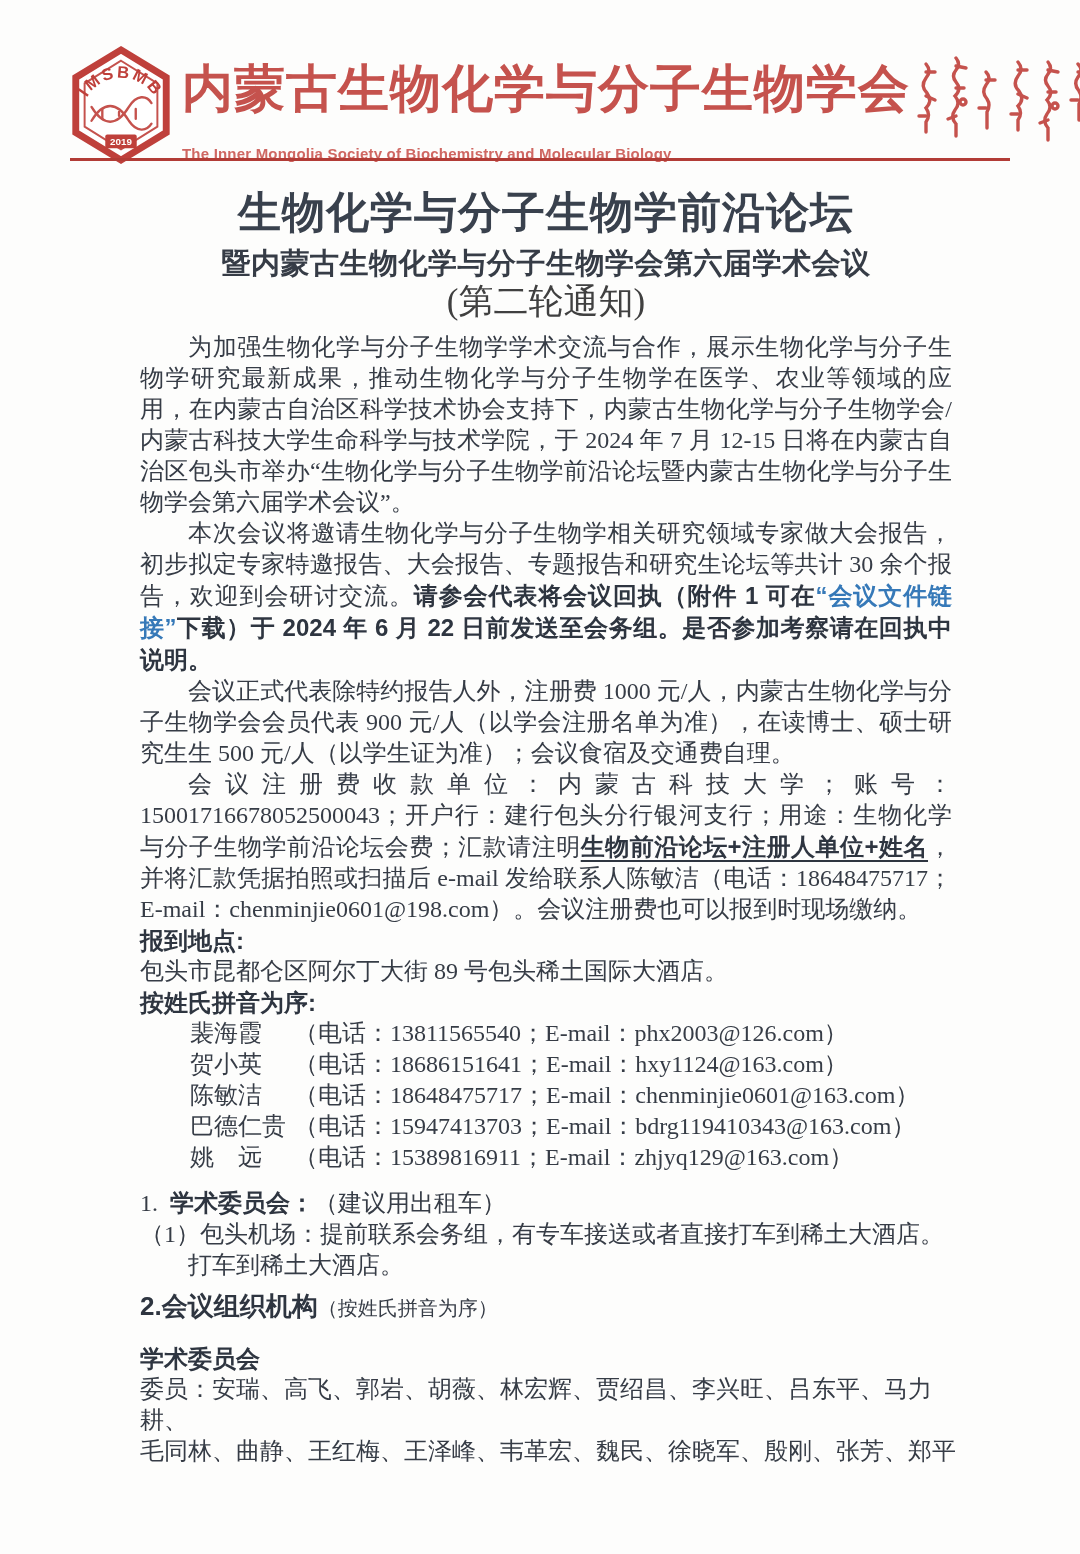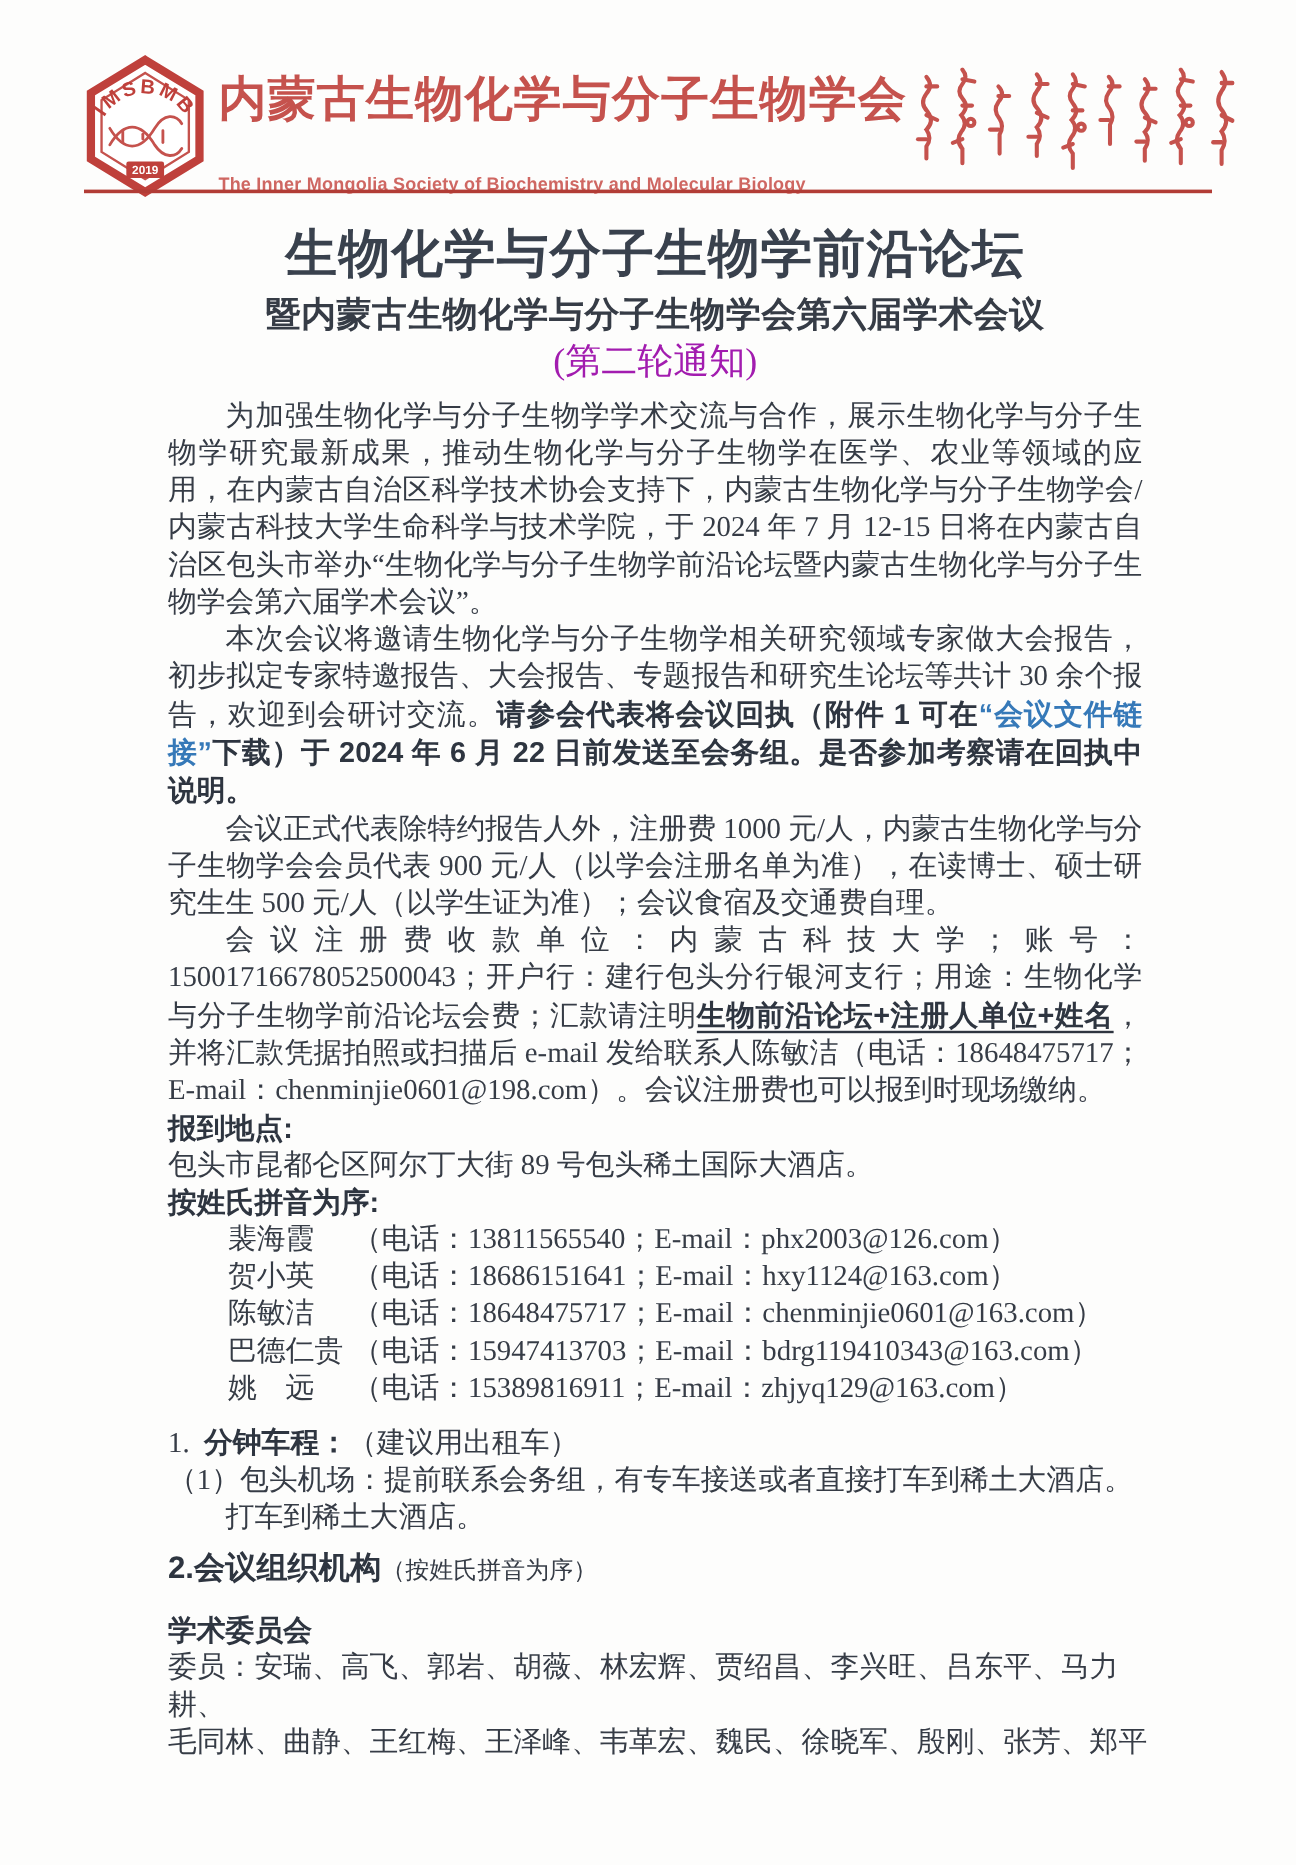--- a/index.html
+++ b/index.html
@@ -8,21 +8,21 @@
     background:#fdfdfc; overflow:hidden;
     font-family:"Liberation Serif","DejaVu Serif",serif;
     color:#363c46;
   }
   
   .logo { position:absolute; left:62px; top:44px; width:118px; height:122px; }
   .brand { position:absolute; left:182px; top:60px; width:830px; }
   .brand-row { display:flex; align-items:flex-start; }
   .brand-zh {
     font-family:"Liberation Sans","DejaVu Sans",sans-serif;
-    font-size:40px; font-weight:bold; color:#c5524d; letter-spacing:1px;
+    font-size:51px; font-weight:bold; color:#c5524d; letter-spacing:1px;
     line-height:1.15; white-space:nowrap;
   }
   .mongolian { margin-left:6px; margin-top:-4px; flex:0 0 auto; }
   .brand-en {
     font-family:"Liberation Sans","DejaVu Sans",sans-serif;
     font-size:15px; font-weight:bold; color:#cf6archive762;
     color:#cf6762; margin-top:3px; letter-spacing:0.2px; white-space:nowrap;
   }
   .rule { position:absolute; left:70px; top:158px; width:940px; height:3px; background:#b23c36; }
 
@@ -31,21 +31,21 @@
          font-size:24px; line-height:31px; text-align:justify; }
   .doc-title {
     margin:0; text-align:center; font-size:43px; line-height:1.15;
     font-family:"Liberation Sans","DejaVu Sans",sans-serif;
     font-weight:bold; color:#39414d; letter-spacing:1px;
   }
   .doc-subtitle {
     margin:8px 0 0; text-align:center; font-size:29px; line-height:1.25;
     font-weight:bold; color:#363c46; letter-spacing:0.5px;
   }
-  .round-note { margin:4px 0 15px; text-align:center; font-size:30px; color:#a21caf; }
+  .round-note { margin:4px 0 15px; text-align:center; font-size:35px; color:#404040; }
 
   p.body-p { margin:0; text-indent:2em; }
   .bold-run { font-family:"Liberation Sans","DejaVu Sans",sans-serif; font-weight:bold; color:#2e3540; }
   .link {
     color:#3679b8; font-family:"Liberation Sans","DejaVu Sans",sans-serif;
     font-weight:bold; text-decoration:none; cursor:pointer;
   }
   .u-run {
     font-family:"Liberation Sans","DejaVu Sans",sans-serif; font-weight:bold; color:#2e3540;
     text-decoration:underline; text-decoration-thickness:2px; text-underline-offset:5px;
@@ -155,21 +155,21 @@
     <div>包头市昆都仑区阿尔丁大街 89 号包头稀土国际大酒店。</div>
 
     <div class="h-bold">按姓氏拼音为序:</div>
 
     <div class="contact-row"><span class="c-name">裴海霞</span><span>（电话：13811565540；E-mail：phx2003@126.com）</span></div>
     <div class="contact-row"><span class="c-name">贺小英</span><span>（电话：18686151641；E-mail：hxy1124@163.com）</span></div>
     <div class="contact-row"><span class="c-name">陈敏洁</span><span>（电话：18648475717；E-mail：chenminjie0601@163.com）</span></div>
     <div class="contact-row"><span class="c-name">巴德仁贵</span><span>（电话：15947413703；E-mail：bdrg119410343@163.com）</span></div>
     <div class="contact-row"><span class="c-name">姚　远</span><span>（电话：15389816911；E-mail：zhjyq129@163.com）</span></div>
 
-    <div class="sec-transport"><span>1.</span>&nbsp;&nbsp;<span class="h-bold">分钟车程：</span><span class="note">（建议用出租车）</span></div>
+    <div class="sec-transport"><span>1.</span>&nbsp;&nbsp;<span class="h-bold">学术委员会：</span><span class="note">（建议用出租车）</span></div>
 
     <div class="t-line">（1）包头机场：提前联系会务组，有专车接送或者直接打车到稀土大酒店。</div>
     <div class="t-line t-cont">打车到稀土大酒店。</div>
 
     <div class="sec-org"><span class="h-bold org-h">2.会议组织机构</span><span class="org-note">（按姓氏拼音为序）</span></div>
 
     <div class="h-bold committee-h">学术委员会</div>
 
     <div class="member-line">委员：安瑞、高飞、郭岩、胡薇、林宏辉、贾绍昌、李兴旺、吕东平、马力</div>
     <div class="member-line">耕、</div>

